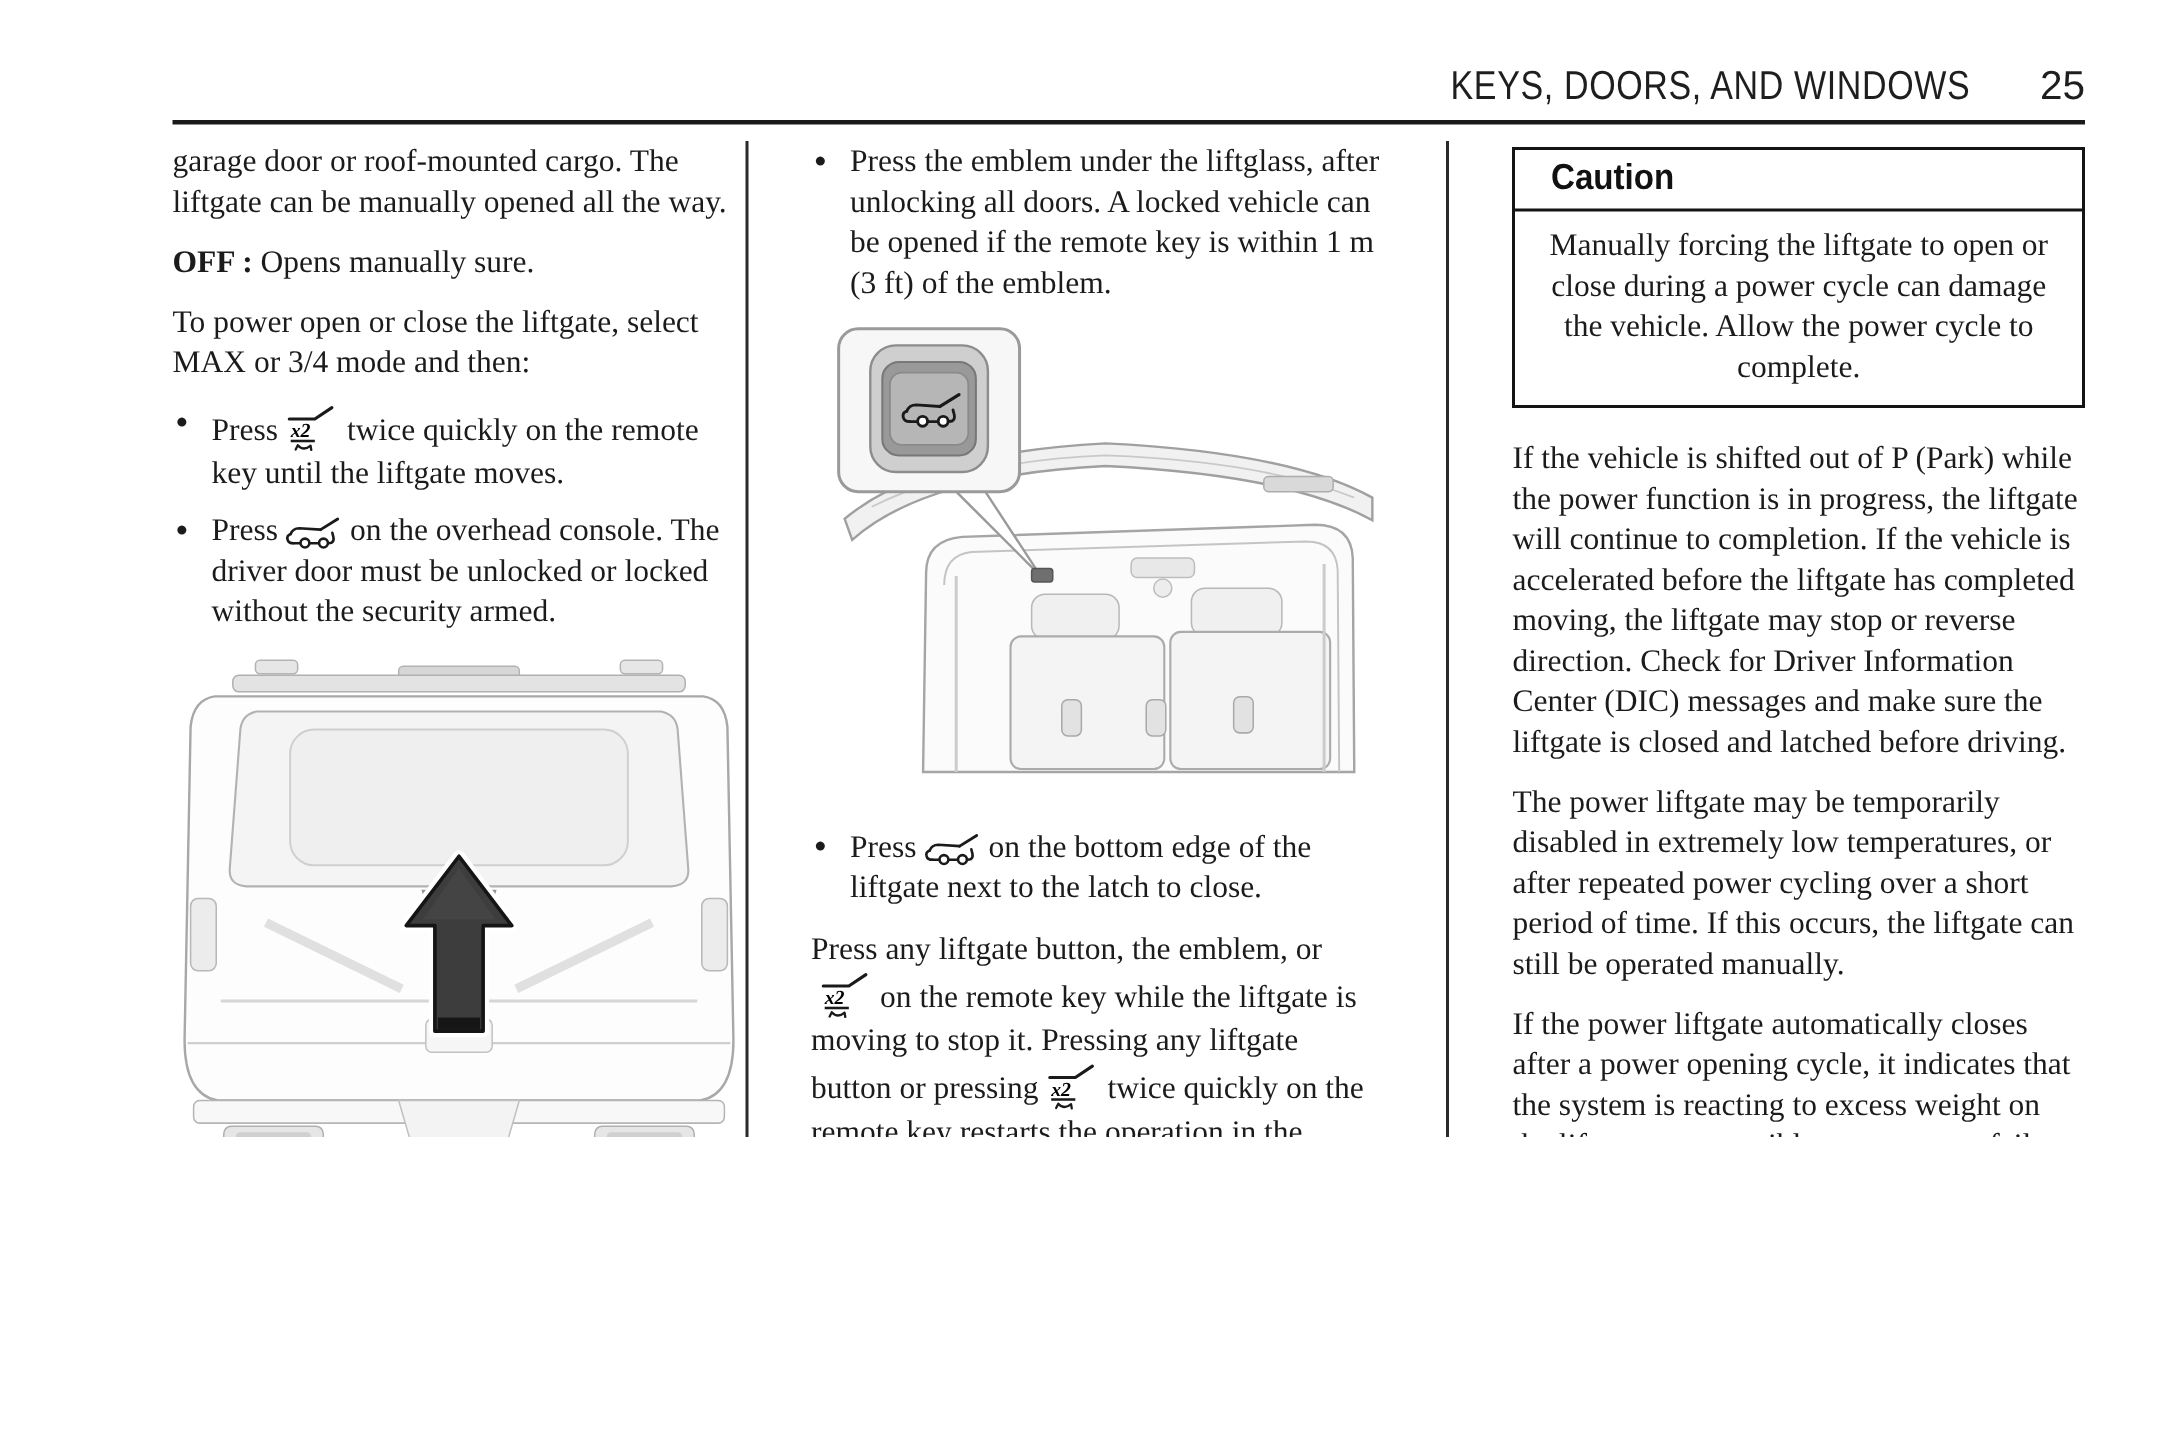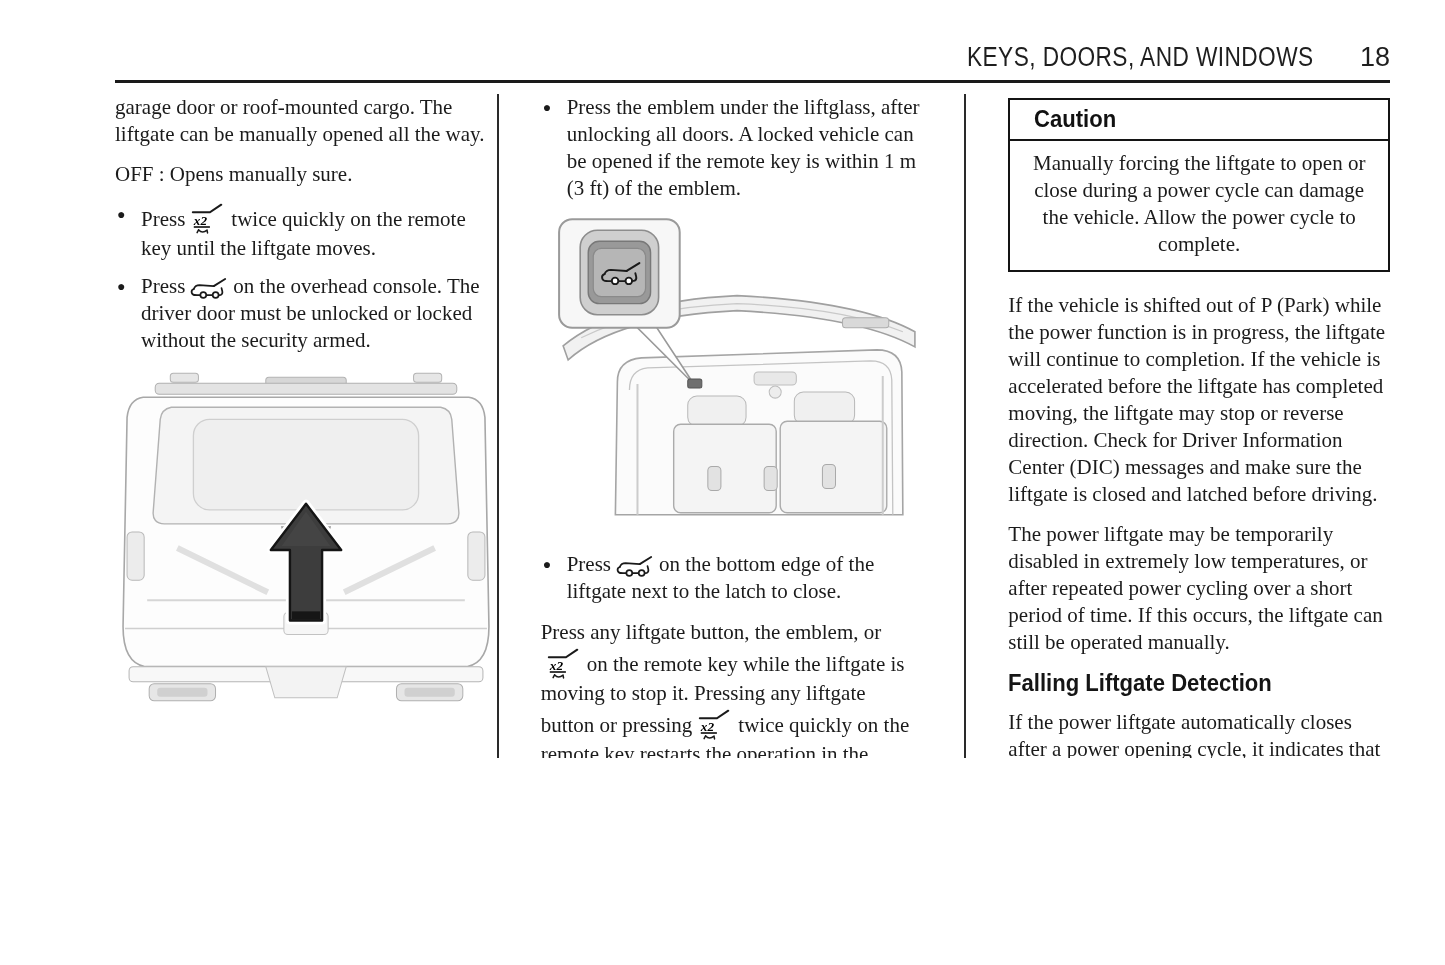--- a/index.html
+++ b/index.html
@@ -30,21 +30,21 @@
   .col{flex:1 1 0;min-width:0;}
   .col.left{}
   .col.mid{padding:0 42px;}
   .col.right{padding-left:42px;}
   .vrule{width:2px;background:#2a2a2a;height:812px;flex:0 0 2px;}
   
   .para{font-size:21px;line-height:27px;margin:0 0 13px 0;}
   .bullet{display:flex;margin:0 0 11px 0;}
   .bullet .dot{flex:0 0 24px;font-size:14px;line-height:27px;padding-left:2px;}
   .bullet .btxt{flex:1 1 auto;font-size:21px;line-height:27px;}
-  b.term{font-weight:normal;margin-top:11px;}
+  b.term{font-weight:bold;margin-top:11px;}
   .icon-inline{display:inline-block;vertical-align:-7px;margin:0 5px;overflow:visible;}
   .icon-inline.x2{vertical-align:-9px;}
   
   .subhead{
     font-family:"Liberation Sans", sans-serif;font-weight:bold;font-size:24px;
     margin:6px 0 12px 0;color:#151515;
   }
   .subhead .squeeze{display:inline-block;transform:scaleX(0.92);transform-origin:0 50%;}
   
   .caution{
@@ -81,34 +81,35 @@
       <path d="M4,26.5 L21,26.5" fill="none" stroke="#1a1a1a" stroke-width="1.8"></path>
       <path d="M9,29.5 Q13,34 18,29.8 M9,29.5 l-1.5,3 M18,29.8 l0.5,3" fill="none" stroke="#1a1a1a" stroke-width="1.6" stroke-linecap="round"></path>
     </g>
   </defs>
 </svg>
 
 <div class="page">
 
   <div class="hdr">
     <span class="squeeze">KEYS, DOORS, AND WINDOWS</span>
-    <span>18</span>
+    <span>25</span>
   </div>
   <div class="hdr-rule"></div>
 
   <div class="cols">
 
     <div class="col left">
       <p class="para">garage door or roof-mounted cargo. The liftgate can be manually opened all the way.</p>
 
       <p class="para">
         <b class="term">OFF :</b>
         <span>Opens manually sure.</span>
       </p>
 
+      <p class="para">To power open or close the liftgate, select MAX or 3/4 mode and then:</p>
 
       <div class="bullet">
         <span class="dot">●</span>
         <span class="btxt">
           <span>Press</span><svg class="icon-inline x2" width="36" height="34" viewBox="0 0 38 34">
               <use href="#remote-x2"></use>
             </svg><span>twice quickly on the remote key until the liftgate moves.</span>
         </span>
       </div>
 
@@ -232,21 +233,18 @@
       <div class="caution">
         <div class="ctitle">
           <span class="squeeze">Caution</span>
         </div>
         <div class="cbody">Manually forcing the liftgate to open or close during a power cycle can damage the vehicle. Allow the power cycle to complete.</div>
       </div>
 
       <p class="para">If the vehicle is shifted out of P (Park) while the power function is in progress, the liftgate will continue to completion. If the vehicle is accelerated before the liftgate has completed moving, the liftgate may stop or reverse direction. Check for Driver Information Center (DIC) messages and make sure the liftgate is closed and latched before driving.</p>
       <p class="para">The power liftgate may be temporarily disabled in extremely low temperatures, or after repeated power cycling over a short period of time. If this occurs, the liftgate can still be operated manually.</p>
 
-      <h3 class="subhead">
-        <span class="squeeze">Falling Liftgate Detection</span>
-      </h3>
 
       <p class="para">If the power liftgate automatically closes after a power opening cycle, it indicates that the system is reacting to excess weight on the liftgate or a possible support strut failure.</p>
     </div>
 
   </div>
 </div>
 
 </body></html>

